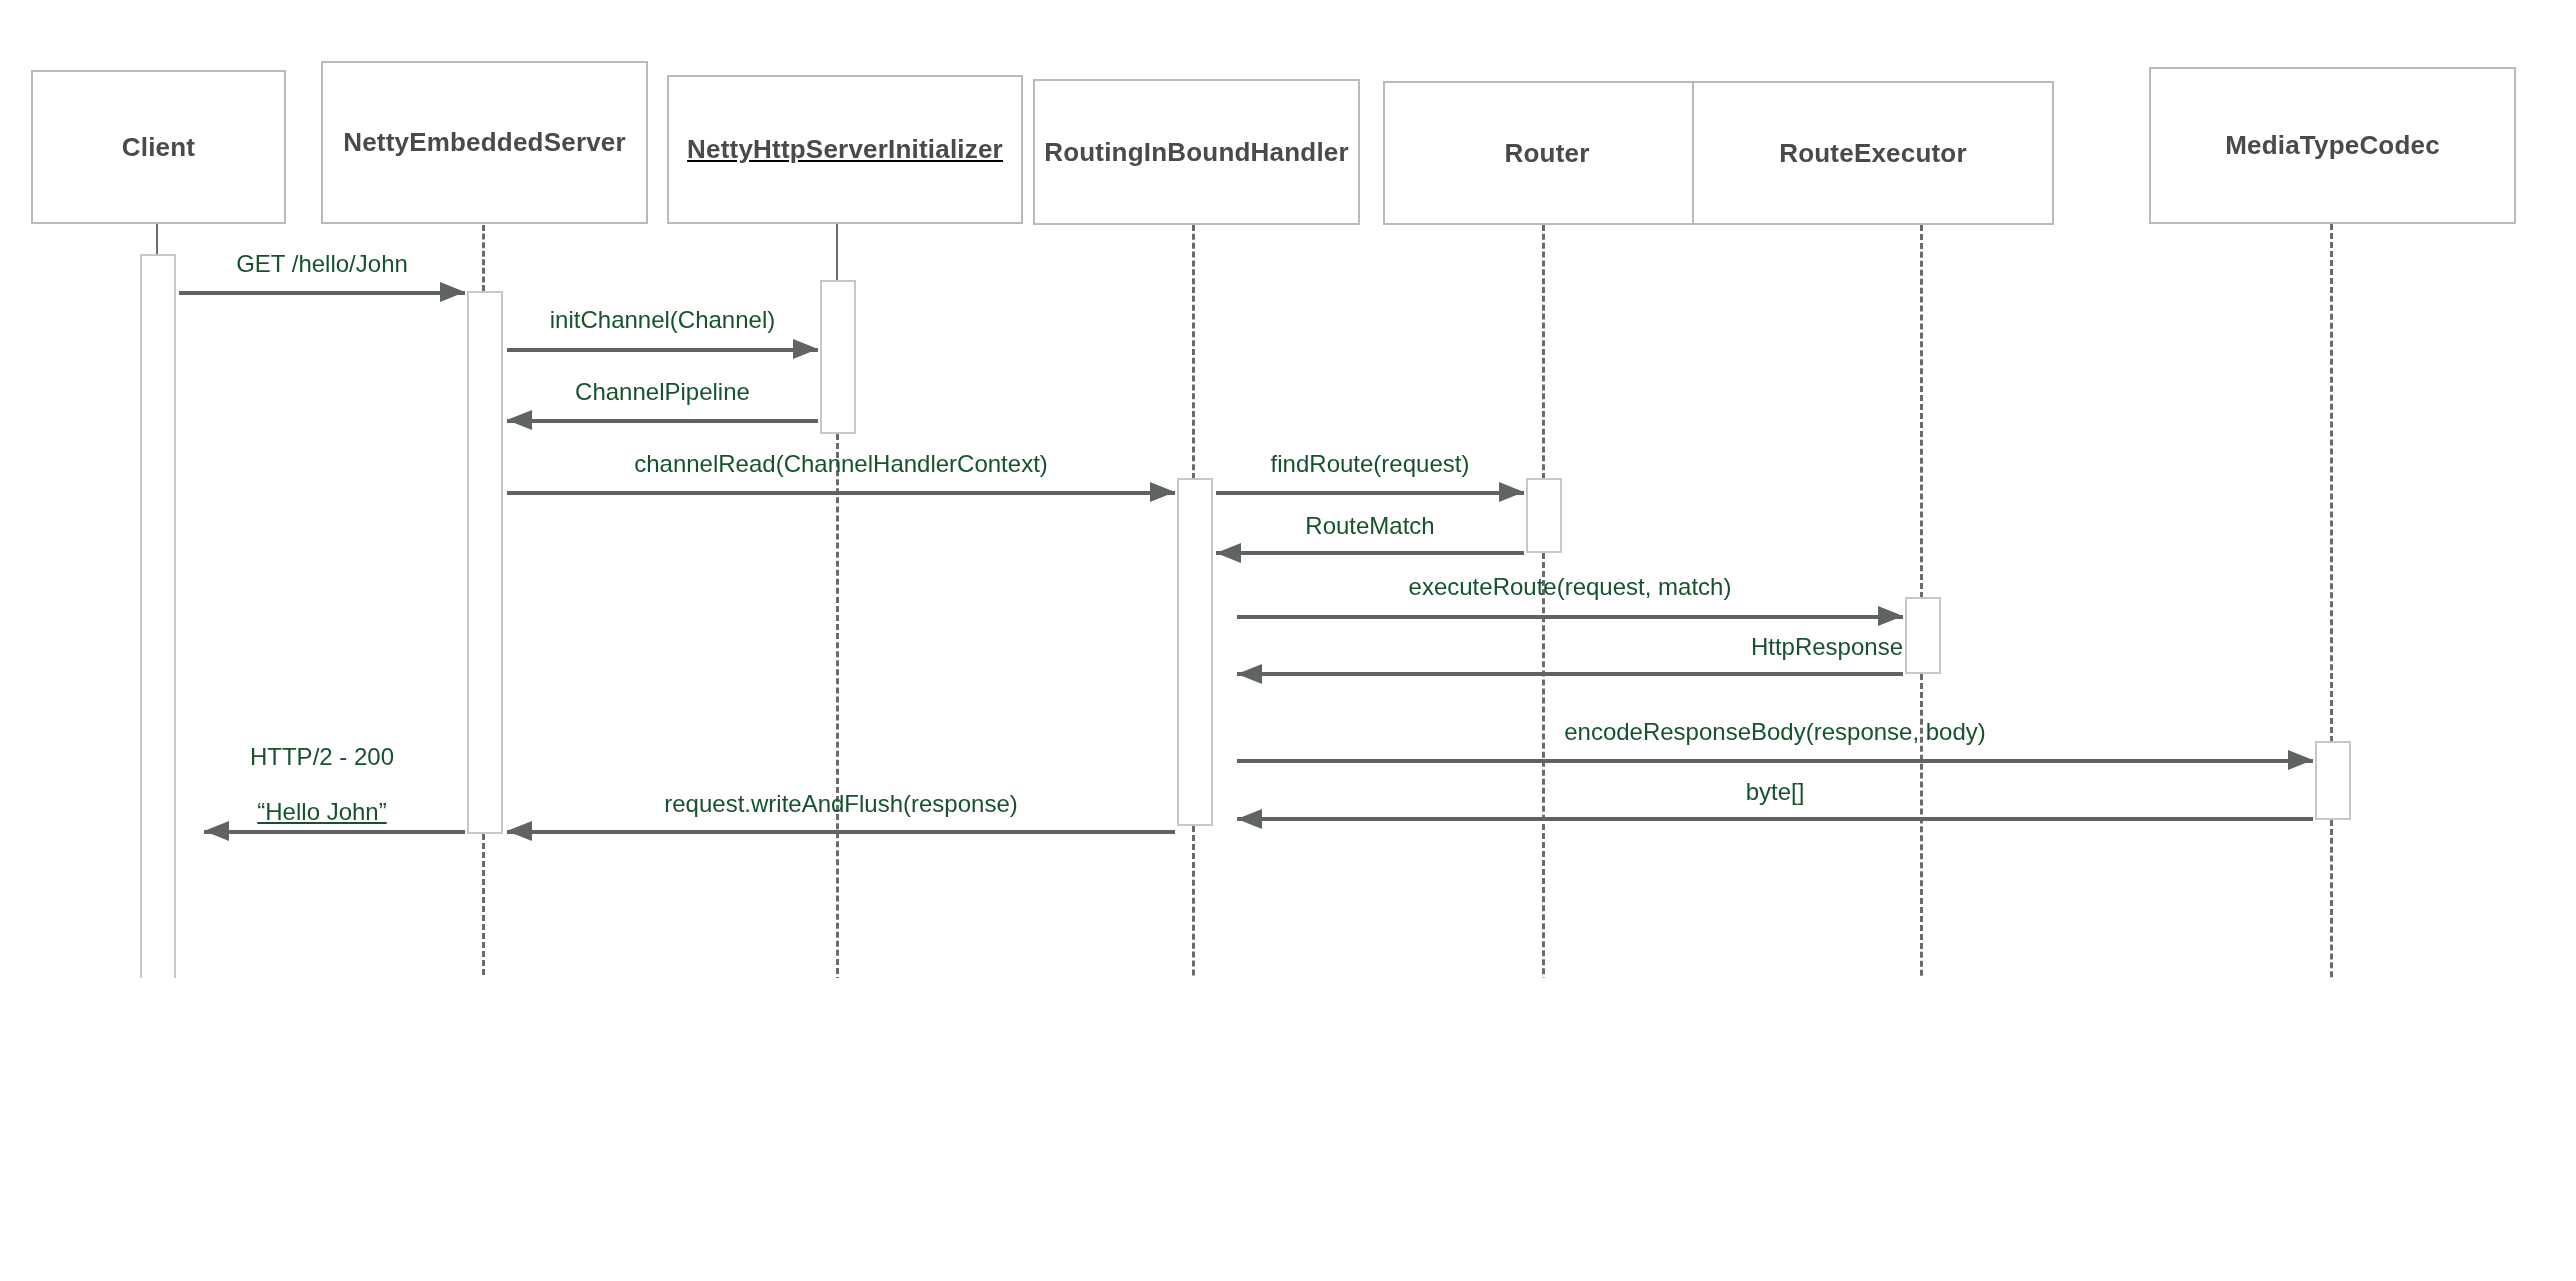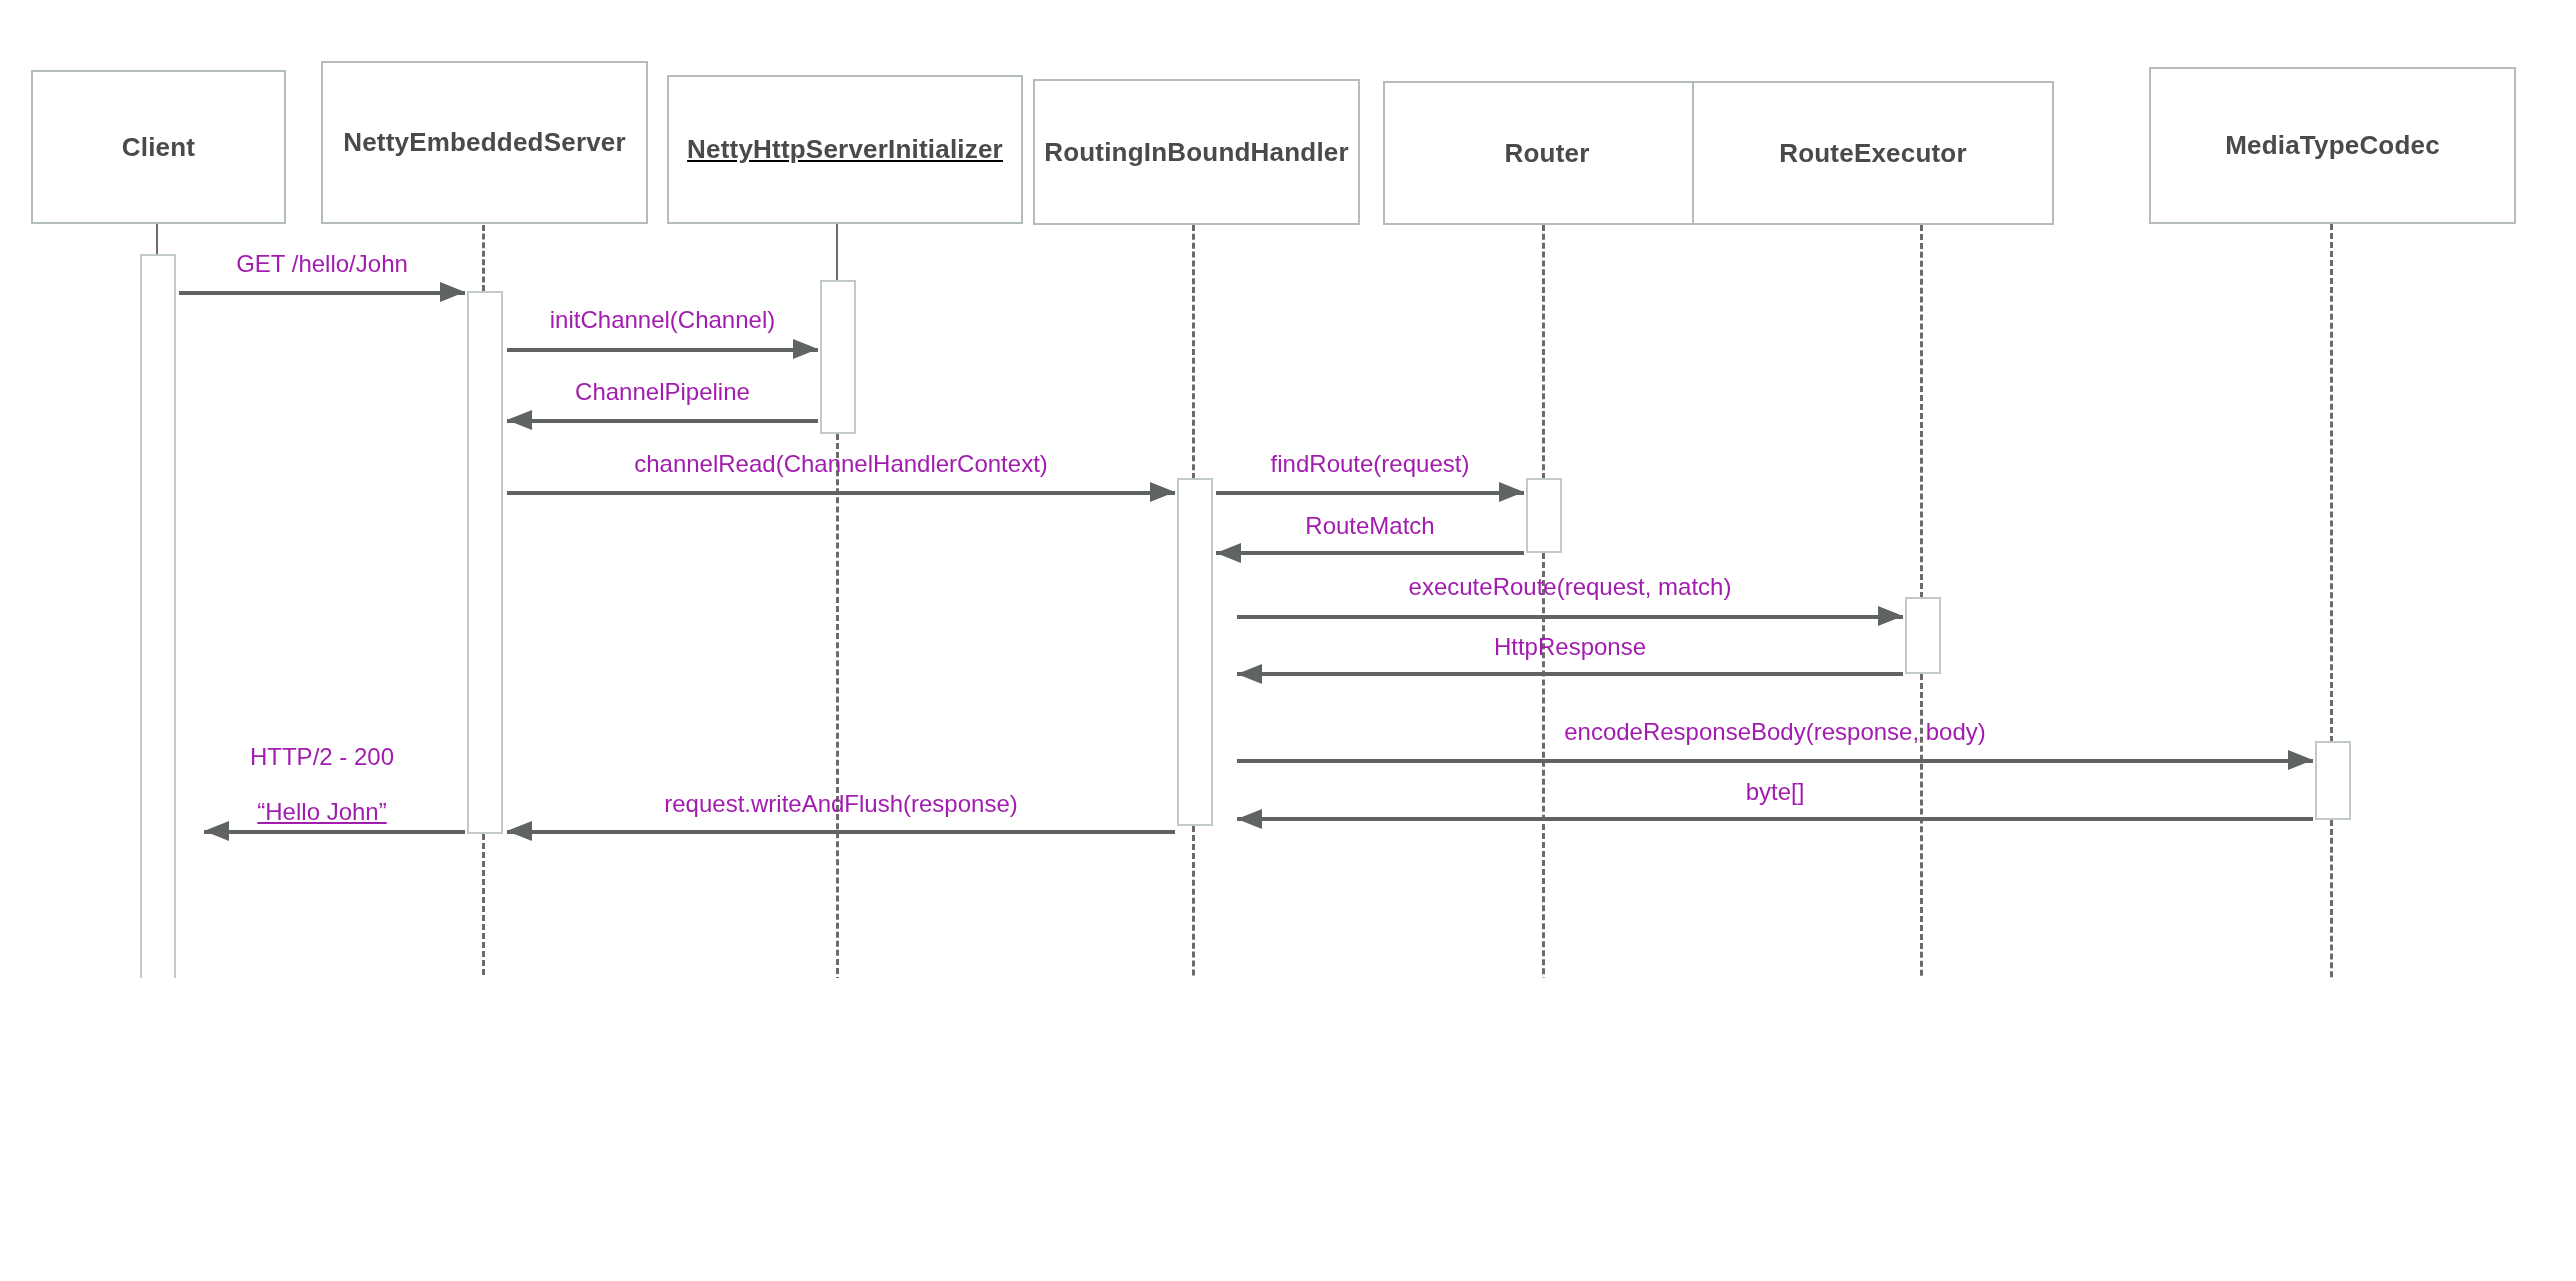--- a/index.html
+++ b/index.html
@@ -65,21 +65,21 @@
   }
   .arrow-head.left {
     border-top: 10.6px solid transparent;
     border-bottom: 10.6px solid transparent;
     border-right: 25px solid #5f6363;
   }
   .msg-label {
     position: absolute;
     font-family: "Liberation Sans", sans-serif;
     font-size: 24px;
-    color: #a21caf;
+    color: #14532d;
     white-space: nowrap;
     text-align: center;
     line-height: 1.32;
   }
 </style>
 </head>
 <body>
 
 <div id="canvas">
   <div id="participants-layer">
@@ -147,21 +147,21 @@
       <div class="arrow-head right" style="top: 482px; left: 1499px;"></div>
       <div class="msg-label" style="left: 1216px; top: 448px; width: 308px;">findRoute(request)</div>
       <div class="msg-line" style="left: 1216px; top: 551px; width: 308px;"></div>
       <div class="arrow-head left" style="top: 543px; left: 1216px;"></div>
       <div class="msg-label" style="left: 1216px; top: 510px; width: 308px;">RouteMatch</div>
       <div class="msg-line" style="left: 1237px; top: 615px; width: 666px;"></div>
       <div class="arrow-head right" style="top: 606px; left: 1878px;"></div>
       <div class="msg-label" style="left: 1237px; top: 571px; width: 666px;">executeRoute(request, match)</div>
       <div class="msg-line" style="left: 1237px; top: 672px; width: 666px;"></div>
       <div class="arrow-head left" style="top: 664px; left: 1237px;"></div>
-      <div class="msg-label" style="left: 1237px; top: 631px; width: 666px;">HttpResponse</div>
+      <div class="msg-label" style="left: 1237px; top: 631px; width: 666px; text-align: right;">HttpResponse</div>
       <div class="msg-line" style="left: 1237px; top: 759px; width: 1076px;"></div>
       <div class="arrow-head right" style="top: 750px; left: 2288px;"></div>
       <div class="msg-label" style="left: 1237px; top: 716px; width: 1076px;">encodeResponseBody(response, body)</div>
       <div class="msg-line" style="left: 1237px; top: 817px; width: 1076px;"></div>
       <div class="arrow-head left" style="top: 809px; left: 1237px;"></div>
       <div class="msg-label" style="left: 1237px; top: 776px; width: 1076px;">byte[]</div>
       <div class="msg-line" style="left: 507px; top: 830px; width: 668px;"></div>
       <div class="arrow-head left" style="top: 821px; left: 507px;"></div>
       <div class="msg-label" style="left: 507px; top: 788px; width: 668px;">request.writeAndFlush(response)</div>
       <div class="msg-line" style="left: 204px; top: 830px; width: 261px;"></div>

